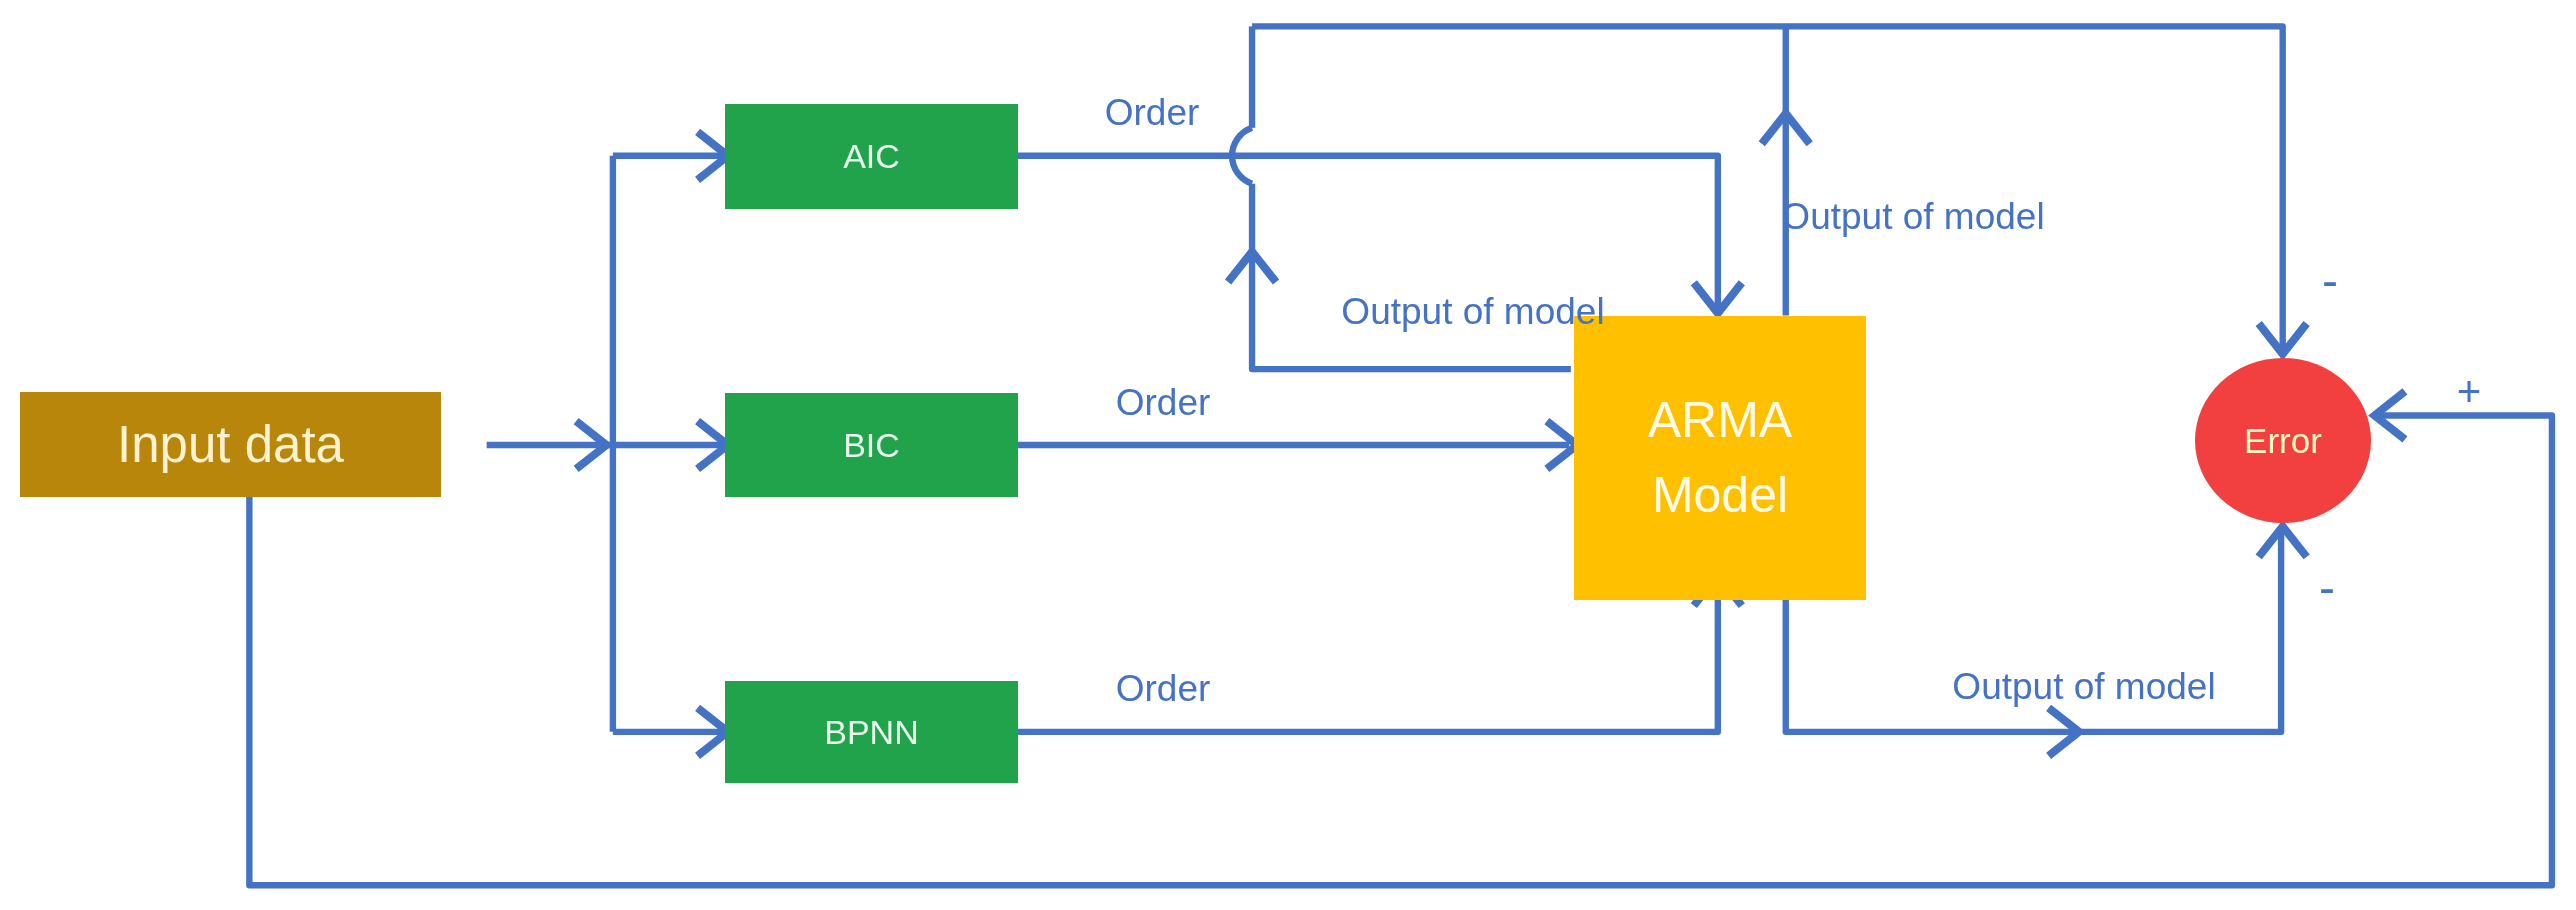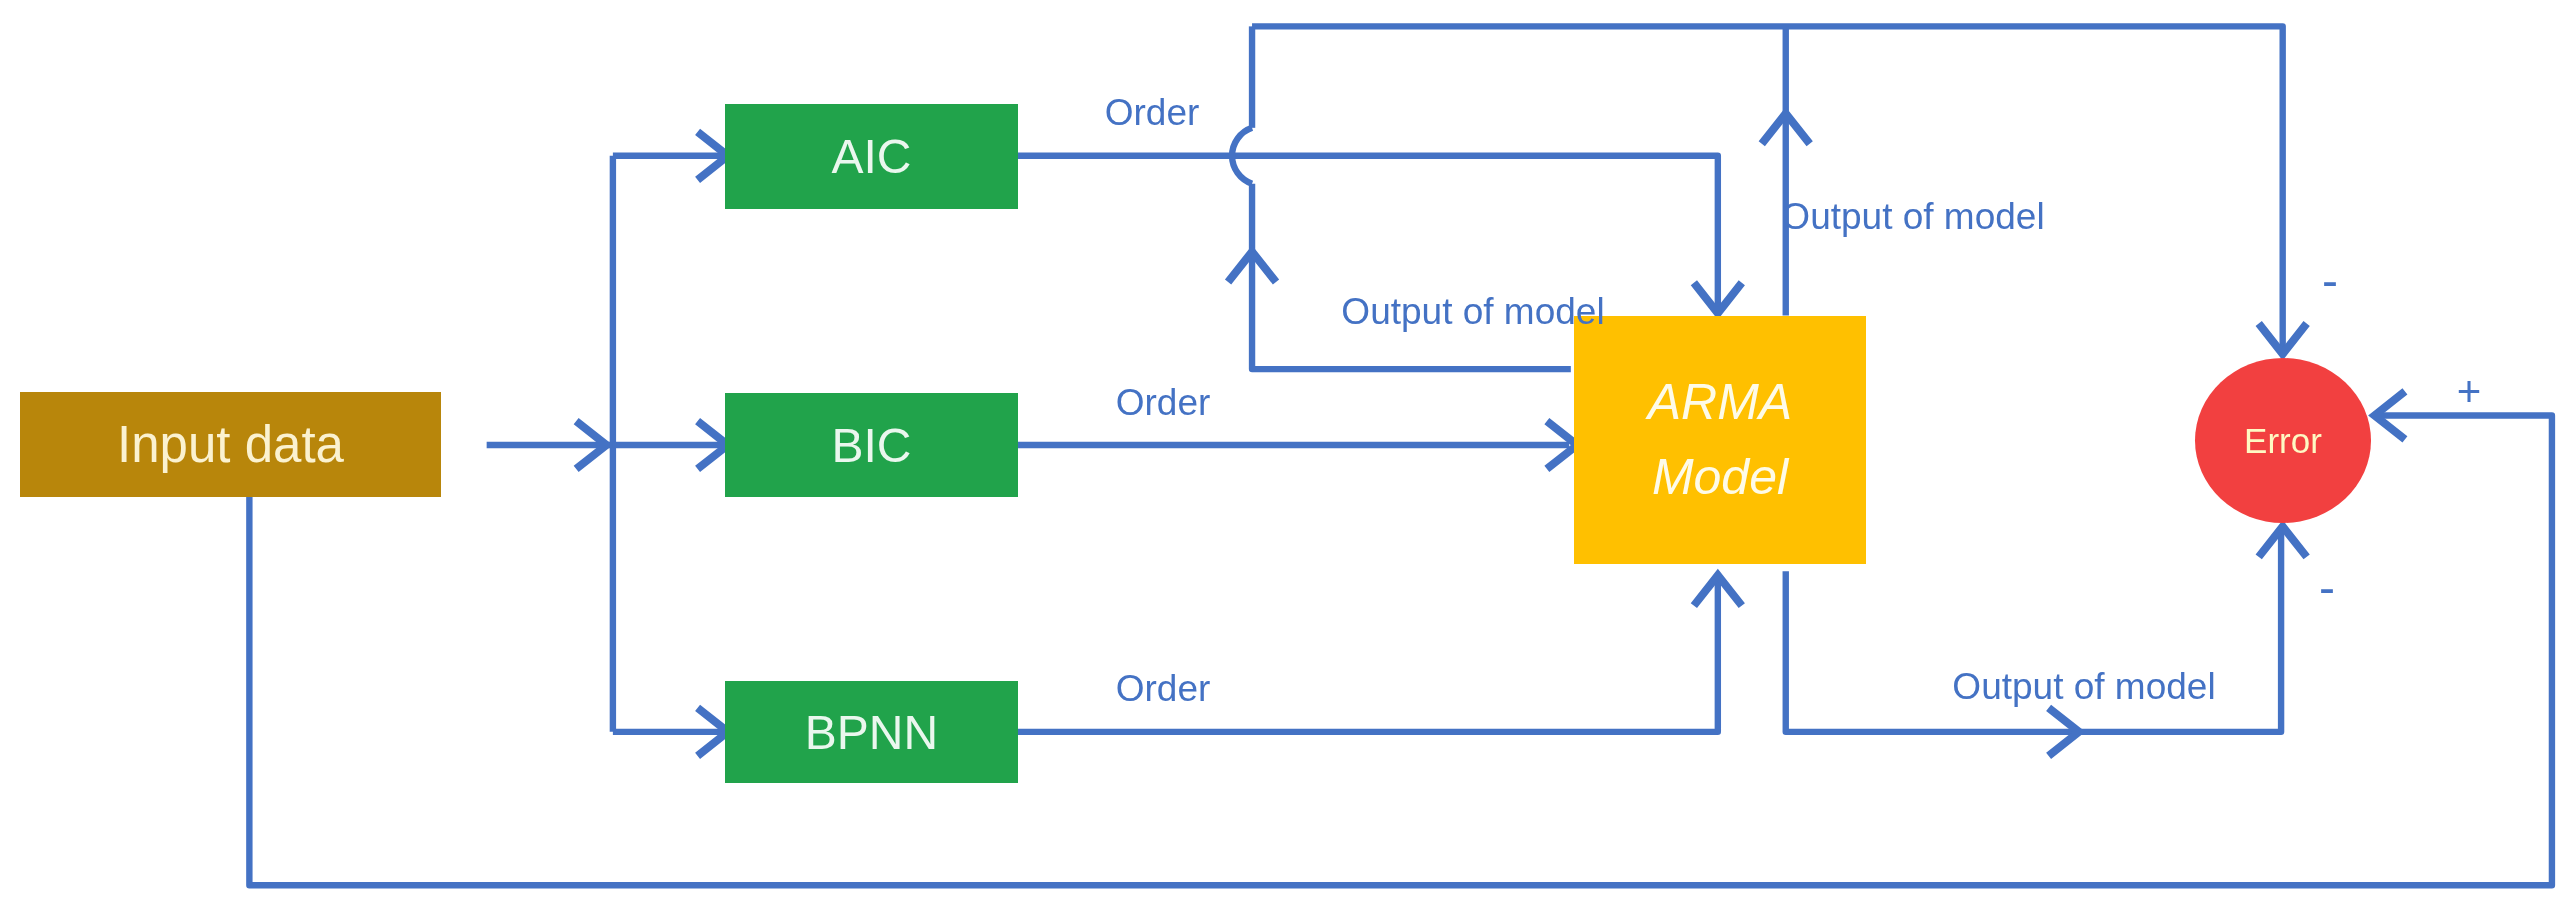--- a/index.html
+++ b/index.html
@@ -33,26 +33,26 @@
     stroke-linecap: butt;
   }
   .node {
     position: absolute;
     display: flex;
     align-items: center;
     justify-content: center;
     text-align: center;
     box-sizing: border-box;
   }
-  .node-rect { font-size: 48px; }
+  .node-rect { font-size: 34px; }
   .node-input   { left: 20px;  top: 392px; width: 421px; height: 105px; font-size: 51px; }
   .node-aic     { left: 725px; top: 104px; width: 293px; height: 105px; }
   .node-bic     { left: 725px; top: 393px; width: 293px; height: 104px; }
   .node-bpnn    { left: 725px; top: 681px; width: 293px; height: 102px; text-align: right; }
-  .node-arma    { left: 1574px; top: 316px; width: 292px; height: 248px; font-size: 50px; line-height: 1.5; font-style: italic; }
+  .node-arma    { left: 1574px; top: 316px; width: 292px; height: 284px; font-size: 50px; line-height: 1.5; }
   .node-arma .wrap { width: 184px; }
   .node-error   { left: 2195px; top: 358px; width: 176px; height: 165px; border-radius: 50%; font-size: 35px; }
   .edge-label {
     position: absolute;
     transform: translate(-50%, -50%);
     font-size: 37px;
     white-space: nowrap;
     text-align: center;
     margin-left: 35px;
   }

